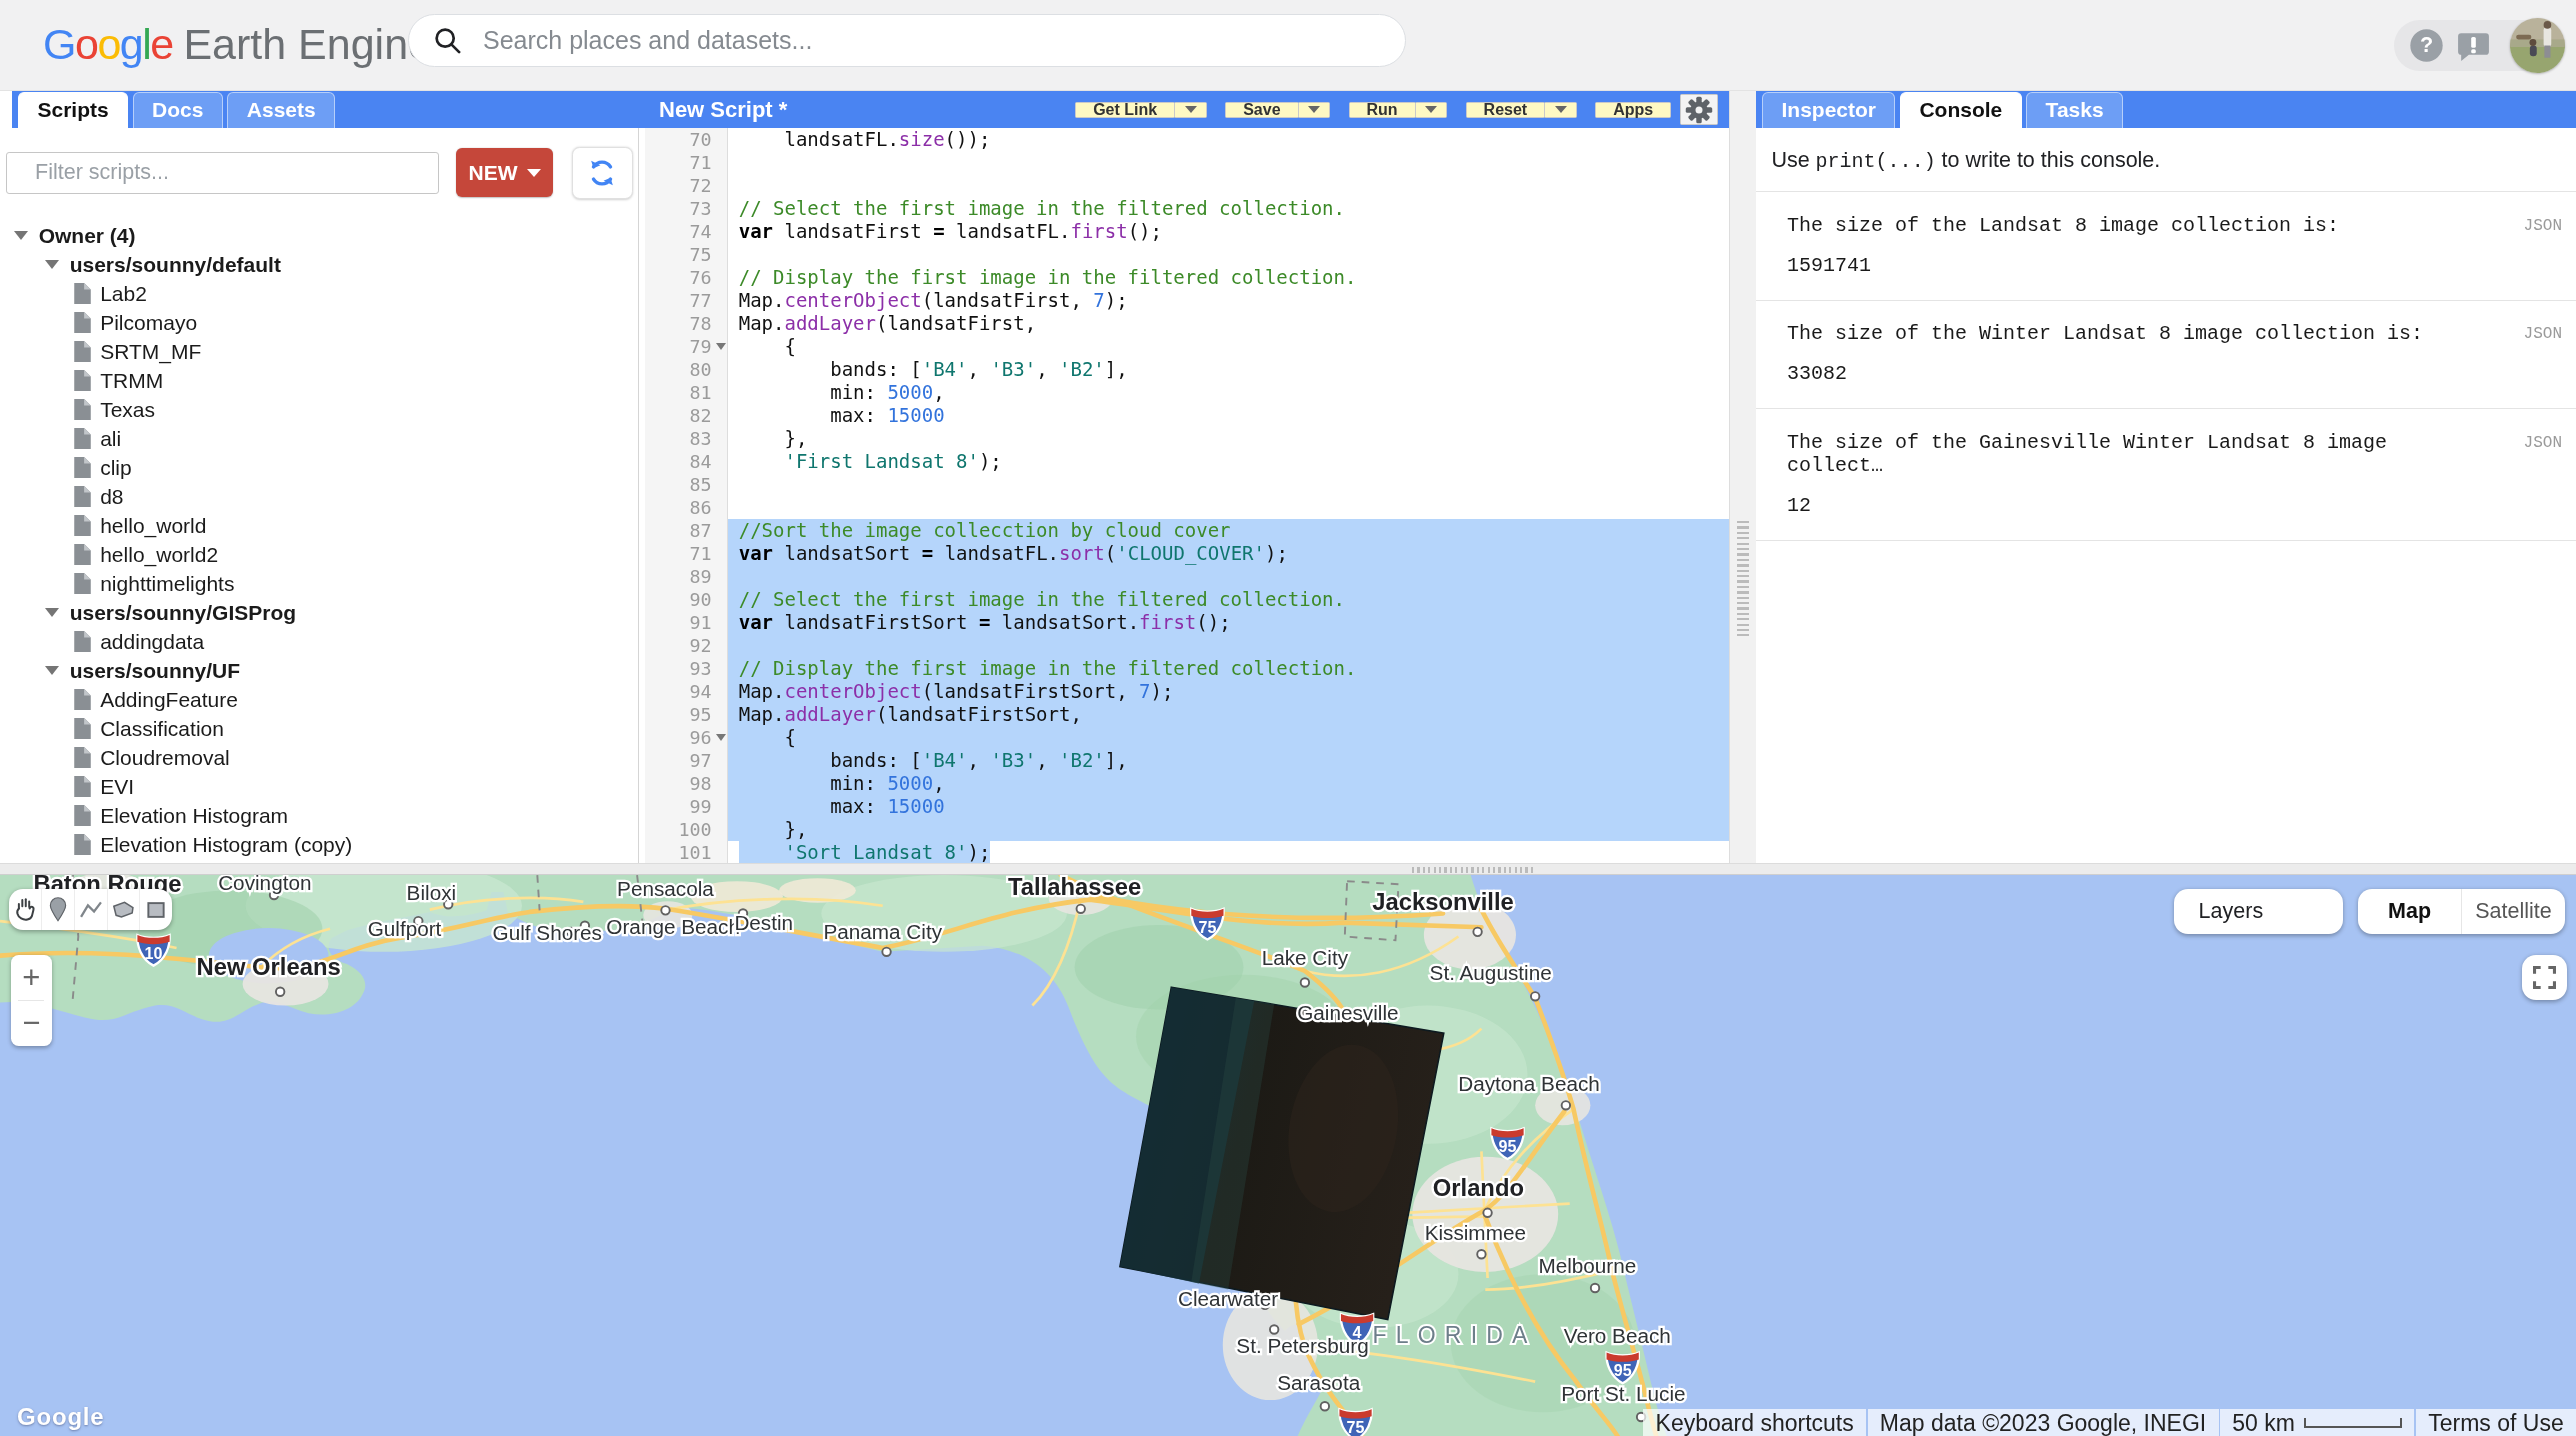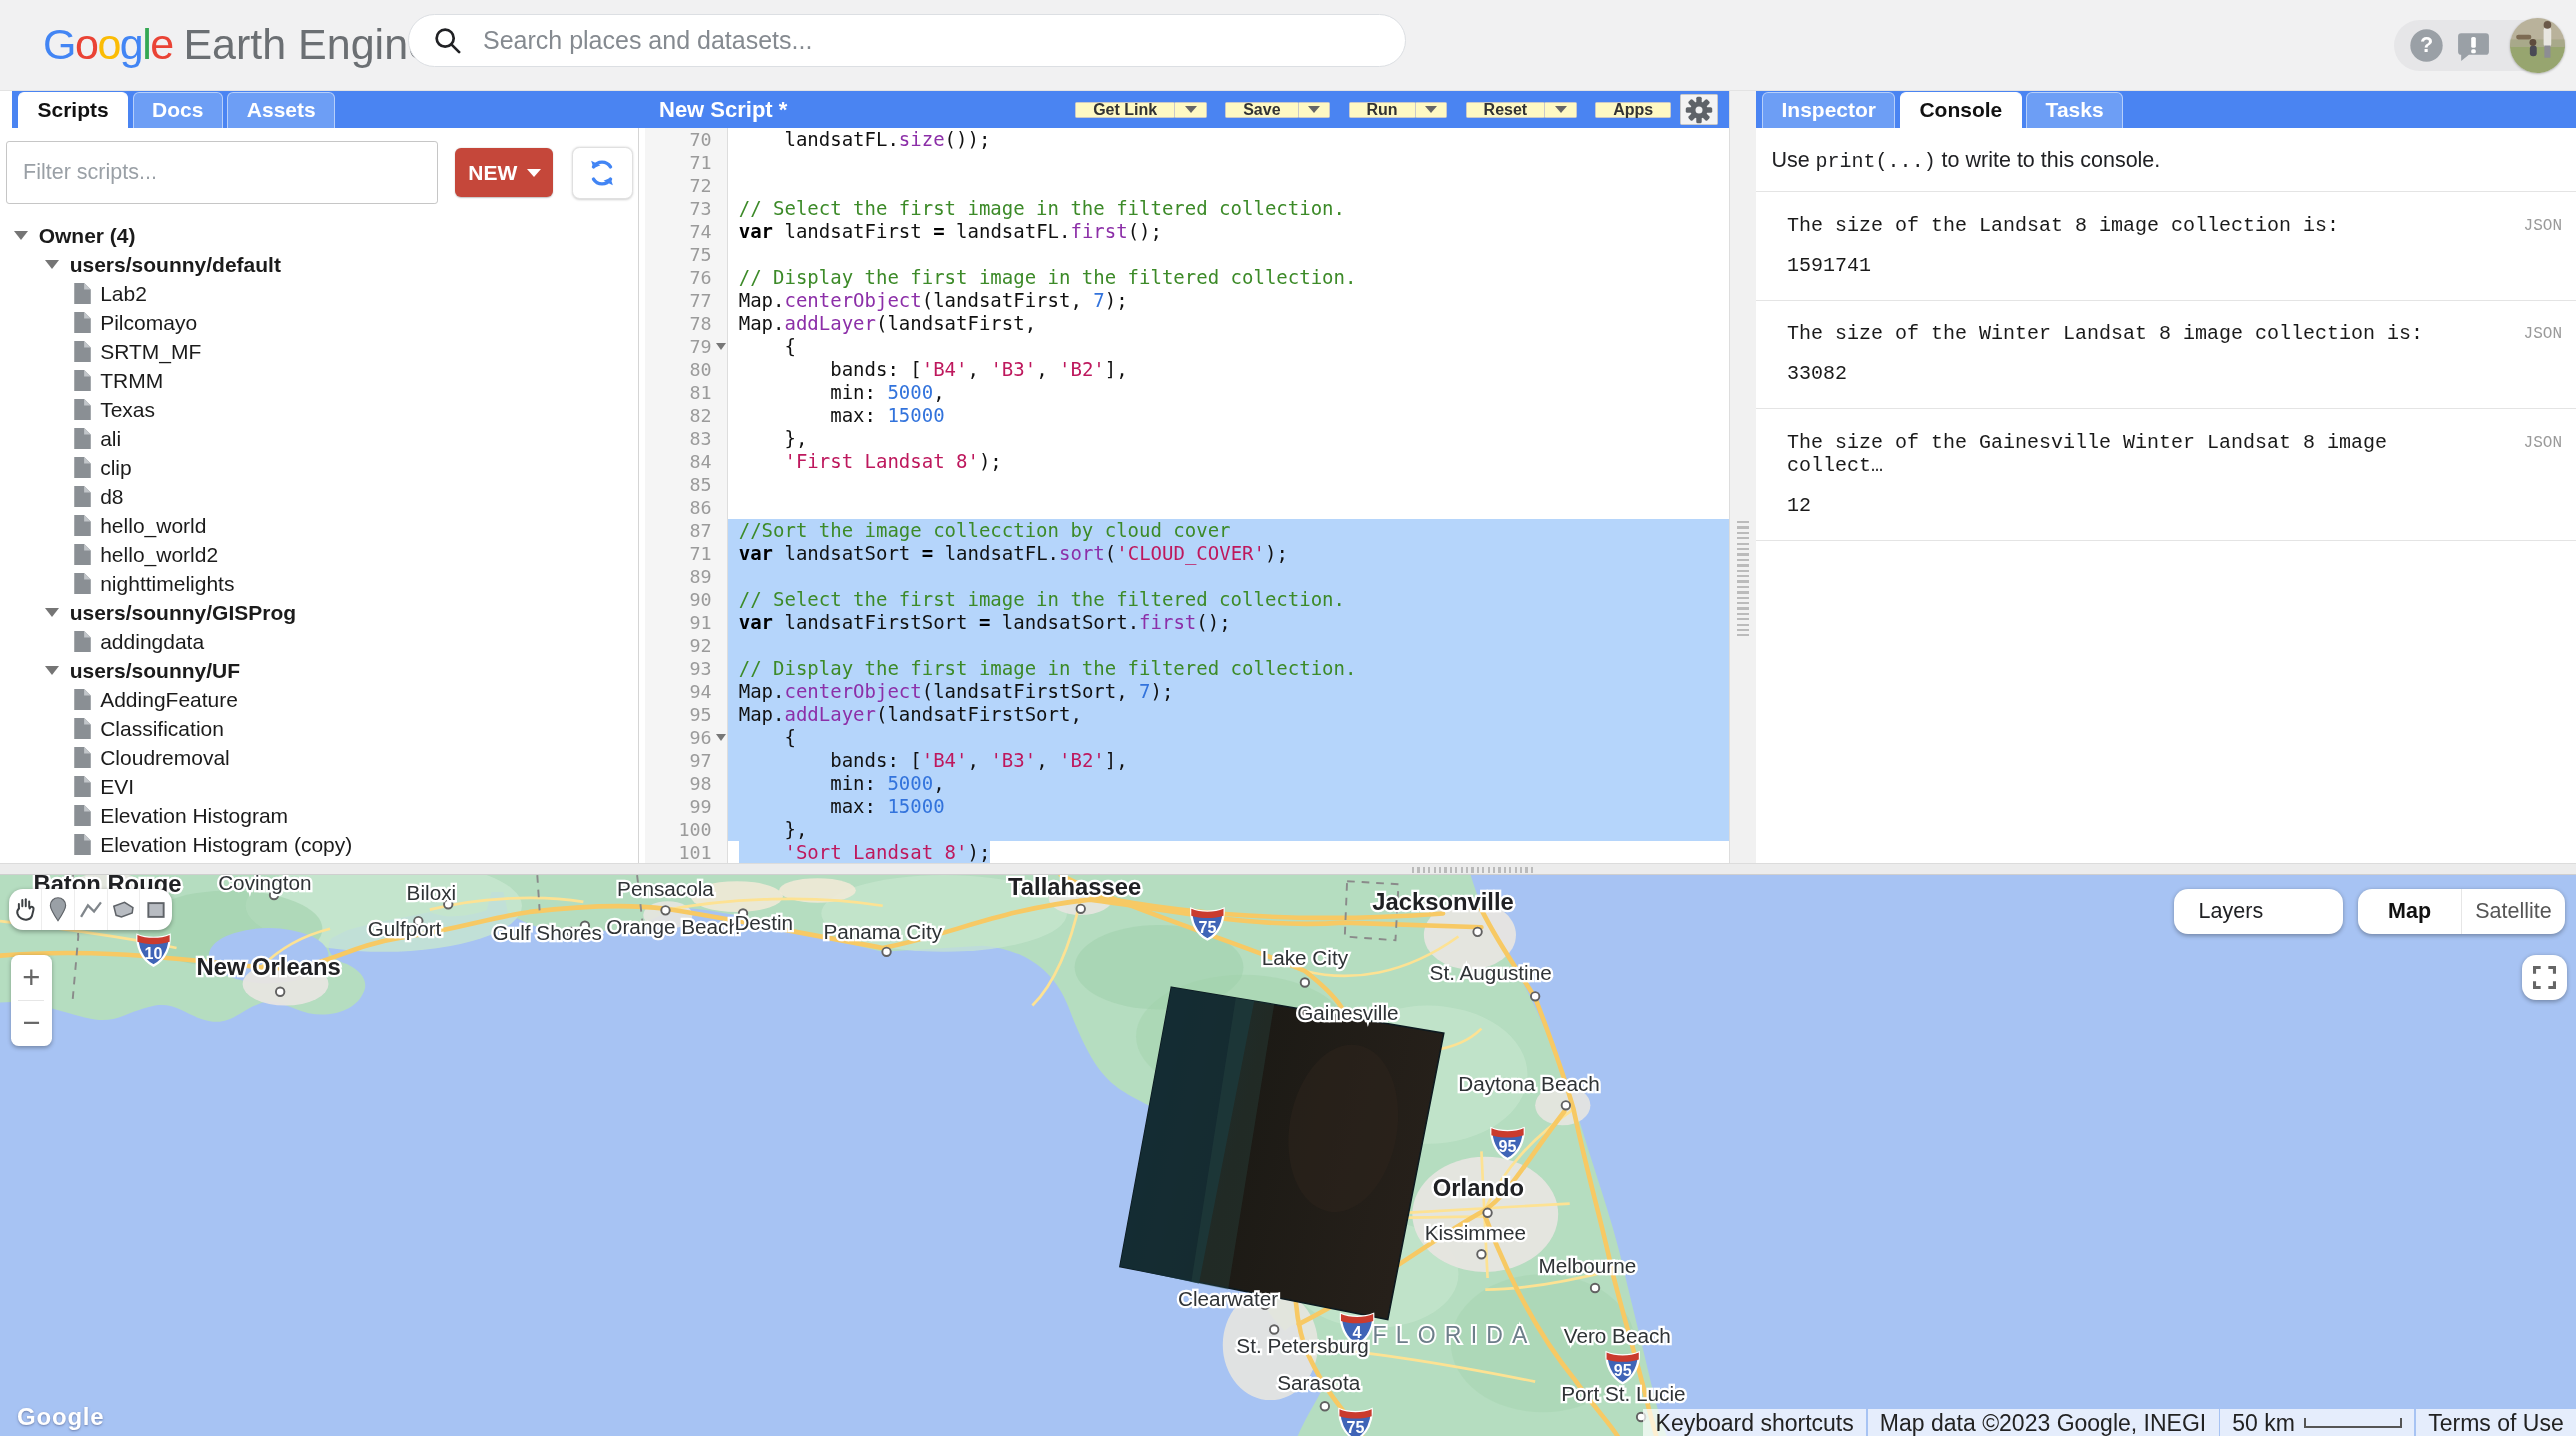--- a/index.html
+++ b/index.html
@@ -22,21 +22,21 @@
 
   
   .tabbar { position:absolute; height:37px; background:#4a84f2; display:flex; align-items:flex-end; padding-left:6.1px; }
   .tab { font-size:21px; padding:4.6px 18.4px 6.1px; margin-right:4.6px; border-radius:6.1px 6.1px 0 0; color:#fff; background:#6d9ef5; border:0.8px solid rgba(255,255,255,.5); border-bottom:none; font-weight:bold; }
   .tab.active { background:#fff; color:#111; border-color:#fff; }
 
   
   #left-panel { position:absolute; left:0; top:91px; width:639px; height:772px; background:#fff; border-right:0.8px solid #d5d5d5; }
   #left-tabbar { left:12px; top:0; width:639px; position:absolute; }
   #left-toolbar { position:absolute; left:0; top:37px; width:639px; height:89px; display:flex; align-items:center; padding:0 6.1px; }
-  #filter-input { width:445px; height:63px; border:0.8px solid #c6c6c6; border-radius:3.1px; font-size:21.5px; padding:0 16px; color:#202124; outline:none; font-family:"Liberation Sans",sans-serif;}
+  #filter-input { width:445px; height:42px; border:0.8px solid #c6c6c6; border-radius:3.1px; font-size:21.5px; padding:0 28px; color:#202124; outline:none; font-family:"Liberation Sans",sans-serif;}
   #filter-input::placeholder { color:#9aa0a6; }
   #new-button { margin-left:17px; width:101px; height:49px; background:#c5473a; border:none; border-radius:6.1px; color:#fff; font-weight:bold; font-size:21px; display:flex; align-items:center; justify-content:center; gap:9.2px; box-shadow:0 0.8px 1.5px rgba(0,0,0,.25); }
   #refresh-button { margin-left:18.4px; width:63px; height:52px; background:#fff; border:0.8px solid #e0e0e0; border-radius:7.7px; box-shadow:0 0.8px 2.3px rgba(0,0,0,.18); display:flex; align-items:center; justify-content:center; }
   .caret-down { width:0; height:0; border-left:7px solid transparent; border-right:7px solid transparent; border-top:8.4px solid currentColor; display:inline-block; }
   #script-tree { position:absolute; left:0; top:130px; width:639px; bottom:0; overflow:hidden; }
   .tree-row { height:29px; display:flex; align-items:center; font-size:21px; color:#1b1b1b; }
   .tree-row .arrow { width:0; height:0; border-left:7.7px solid transparent; border-right:7.7px solid transparent; border-top:9.2px solid #757575; margin-right:10.7px; }
   .tree-row.group { font-weight:bold; padding-left:14px; }
   .tree-row.folder { font-weight:bold; padding-left:45px; }
   .tree-row.file { padding-left:74px; }
@@ -52,21 +52,21 @@
   .ebtn.caret-part { padding:0 9.2px; margin-left:-0.8px; color:#555; }
   .ebtn.caret-part .caret-down{ border-left-width:6.1px;border-right-width:6.1px;border-top-width:7.7px;}
   #gear-button { width:38px; height:31px; background:#f3f3f3; border:0.8px solid #c9c9c9; border-radius:1.5px; display:flex; align-items:center; justify-content:center; }
   #code-area { position:absolute; left:0; top:37px; width:1084px; height:735px; font-family:"DejaVu Sans Mono", monospace; }
   .code-line { display:flex; height:23px; line-height:23px; white-space:pre; font-size:19px; }
   .gutter { width:83px; flex:0 0 auto; background:#f5f5f5; border-right:0.8px solid #ddd; color:#9b9b9b; text-align:right; padding-right:15.4px; font-size:18.4px; position:relative; }
   .gutter .fold { position:absolute; right:1.5px; top:7.7px; width:0; height:0; border-left:5.4px solid transparent; border-right:5.4px solid transparent; border-top:7px solid #777; }
   .code-text { flex:1; padding-left:10.7px; color:#111; }
   .code-line.sel-full .code-text { background:#b5d5fb; }
   .code-line .sel-span { background:#b5d5fb; }
-  .tk-cm{color:#3c8a28;} .tk-kw{font-weight:bold;color:#000;} .tk-st{color:#be185d;} .tk-nu{color:#3273dc;} .tk-pr{color:#8c2fa8;} .tk-pl{color:#111;}
+  .tk-cm{color:#3c8a28;} .tk-kw{font-weight:bold;color:#000;} .tk-st{color:#0f766e;} .tk-nu{color:#3273dc;} .tk-pr{color:#8c2fa8;} .tk-pl{color:#111;}
 
   
   #vsplitter { position:absolute; left:1729px; top:91px; width:28px; height:772px; background:#f1f1f1; border-left:0.8px solid #ddd; border-right:0.8px solid #ddd; }
   #vsplitter .grip { position:absolute; left:7px; top:430px; width:12.3px; height:115px;
     background-image:repeating-linear-gradient(#bbb 0 2.3px, transparent 2.3px 5.4px); }
 
   
   #console-panel { position:absolute; left:1756px; top:91px; width:820px; height:772px; background:#fff; }
   #console-tabbar { left:0; top:0; width:820px; position:absolute; }
   #console-body { position:absolute; top:37px; left:0; right:0; bottom:0; }

